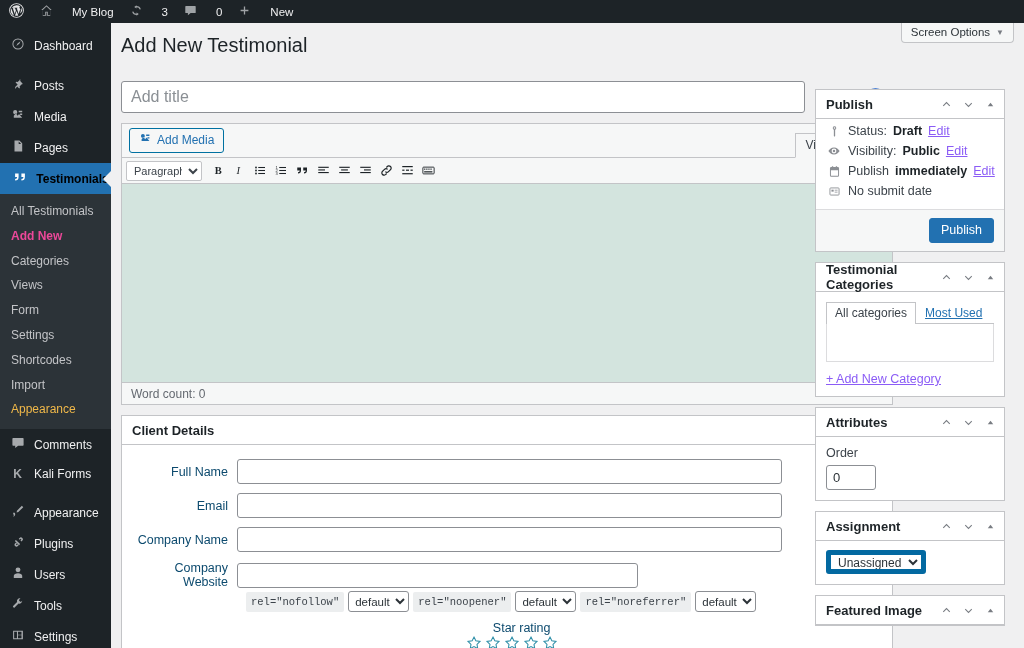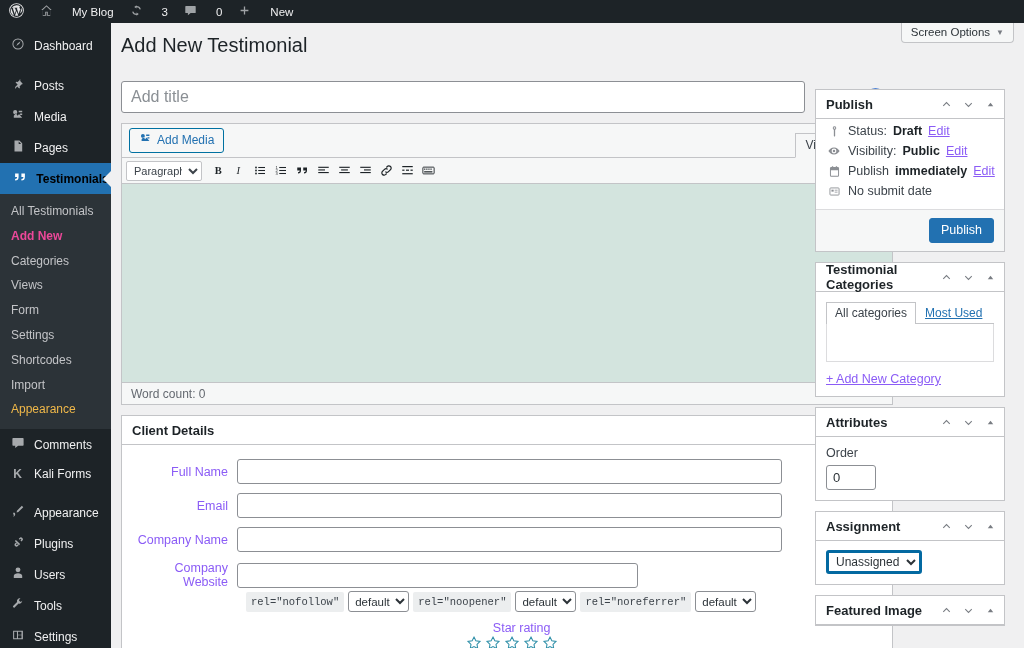--- a/index.html
+++ b/index.html
@@ -147,21 +147,21 @@
   .pb-handles { display:flex; align-items:center; gap:2px; }
   .pb-btn {
     width:20px; height:20px; display:flex; align-items:center; justify-content:center;
     color:#787c82; cursor:pointer;
   }
   .pb-btn svg { display:block; }
 
   
   .cd-inside { padding:14px 10px 10px; }
   .cd-row { display:flex; align-items:center; margin-bottom:9px; }
-  .cd-label { width:105px; text-align:right; padding-right:9px; font-size:12.5px; color:#8b5cf6; flex:none; }
+  .cd-label { width:105px; text-align:right; padding-right:9px; font-size:12.5px; color:#0c4a6e; flex:none; }
   .cd-input {
     height:25px; border:1px solid #8c8f94; border-radius:3px; background:#fff;
     font-size:13px; padding:0 6px; font-family:"Liberation Sans", sans-serif; color:#2c3338;
   }
   .w-full { width:545px; }
   .w-url  { width:401px; }
   .rel-row { display:flex; align-items:center; gap:4px; margin:2px 0 9px 114px; }
   .rel-chip {
     background:#eceeef; color:#3c434a; font-family:"Liberation Mono", monospace;
     font-size:10.5px; padding:4px 5px; border-radius:2px; white-space:nowrap;
@@ -206,21 +206,21 @@
   .cat-list {
     height:38px; border:1px solid #dcdcde; border-top:none; background:#fff;
   }
   .add-cat-link { display:inline-block; margin-top:10px; font-size:12.5px; }
   .order-label { font-size:12.5px; margin-bottom:5px; color:#3c434a; }
   .order-input {
     width:50px; height:25px; border:1px solid #8c8f94; border-radius:3px;
     padding:0 6px; font-size:13px; font-family:"Liberation Sans", sans-serif; color:#2c3338;
   }
   .assign-sel {
-    height:24px; border:3px solid #0369a1; border-radius:3px; background:#fff;
+    height:24px; border:5px solid #0369a1; border-radius:3px; background:#fff;
     font-size:12px; color:#2c3338; padding:0 3px; min-width:72px;
     font-family:"Liberation Sans", sans-serif;
   }
 </style>
 </head>
 <body>
 
 <div id="adminbar">
   <a class="ab-item ab-wplogo">
     <span class="glyph" style="color:#f0f0f1;">

